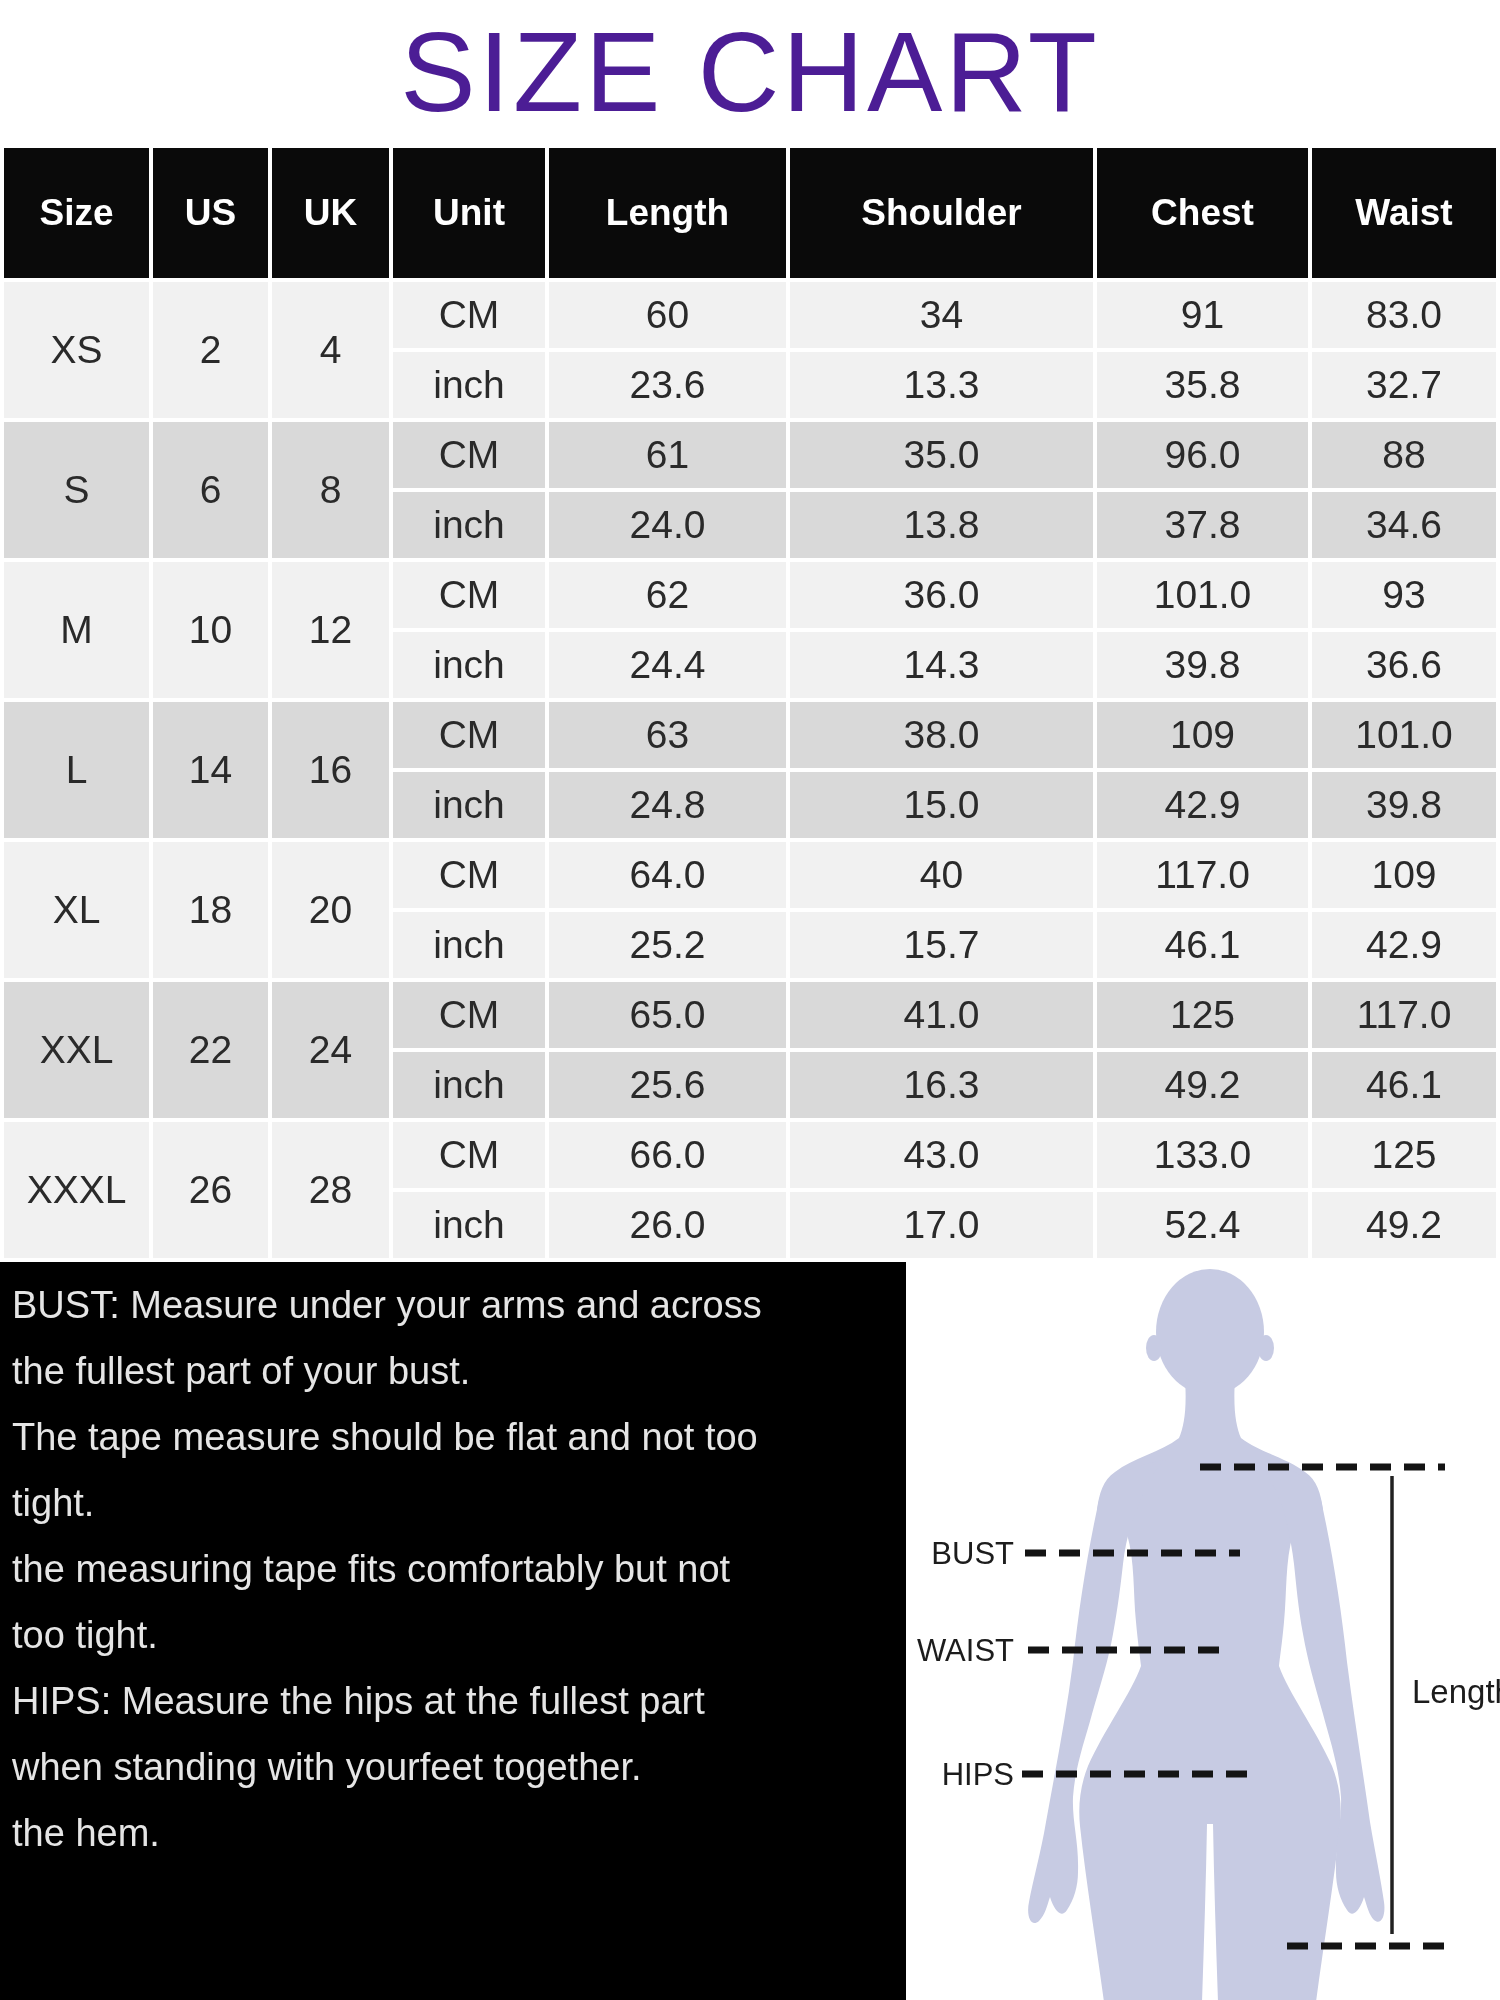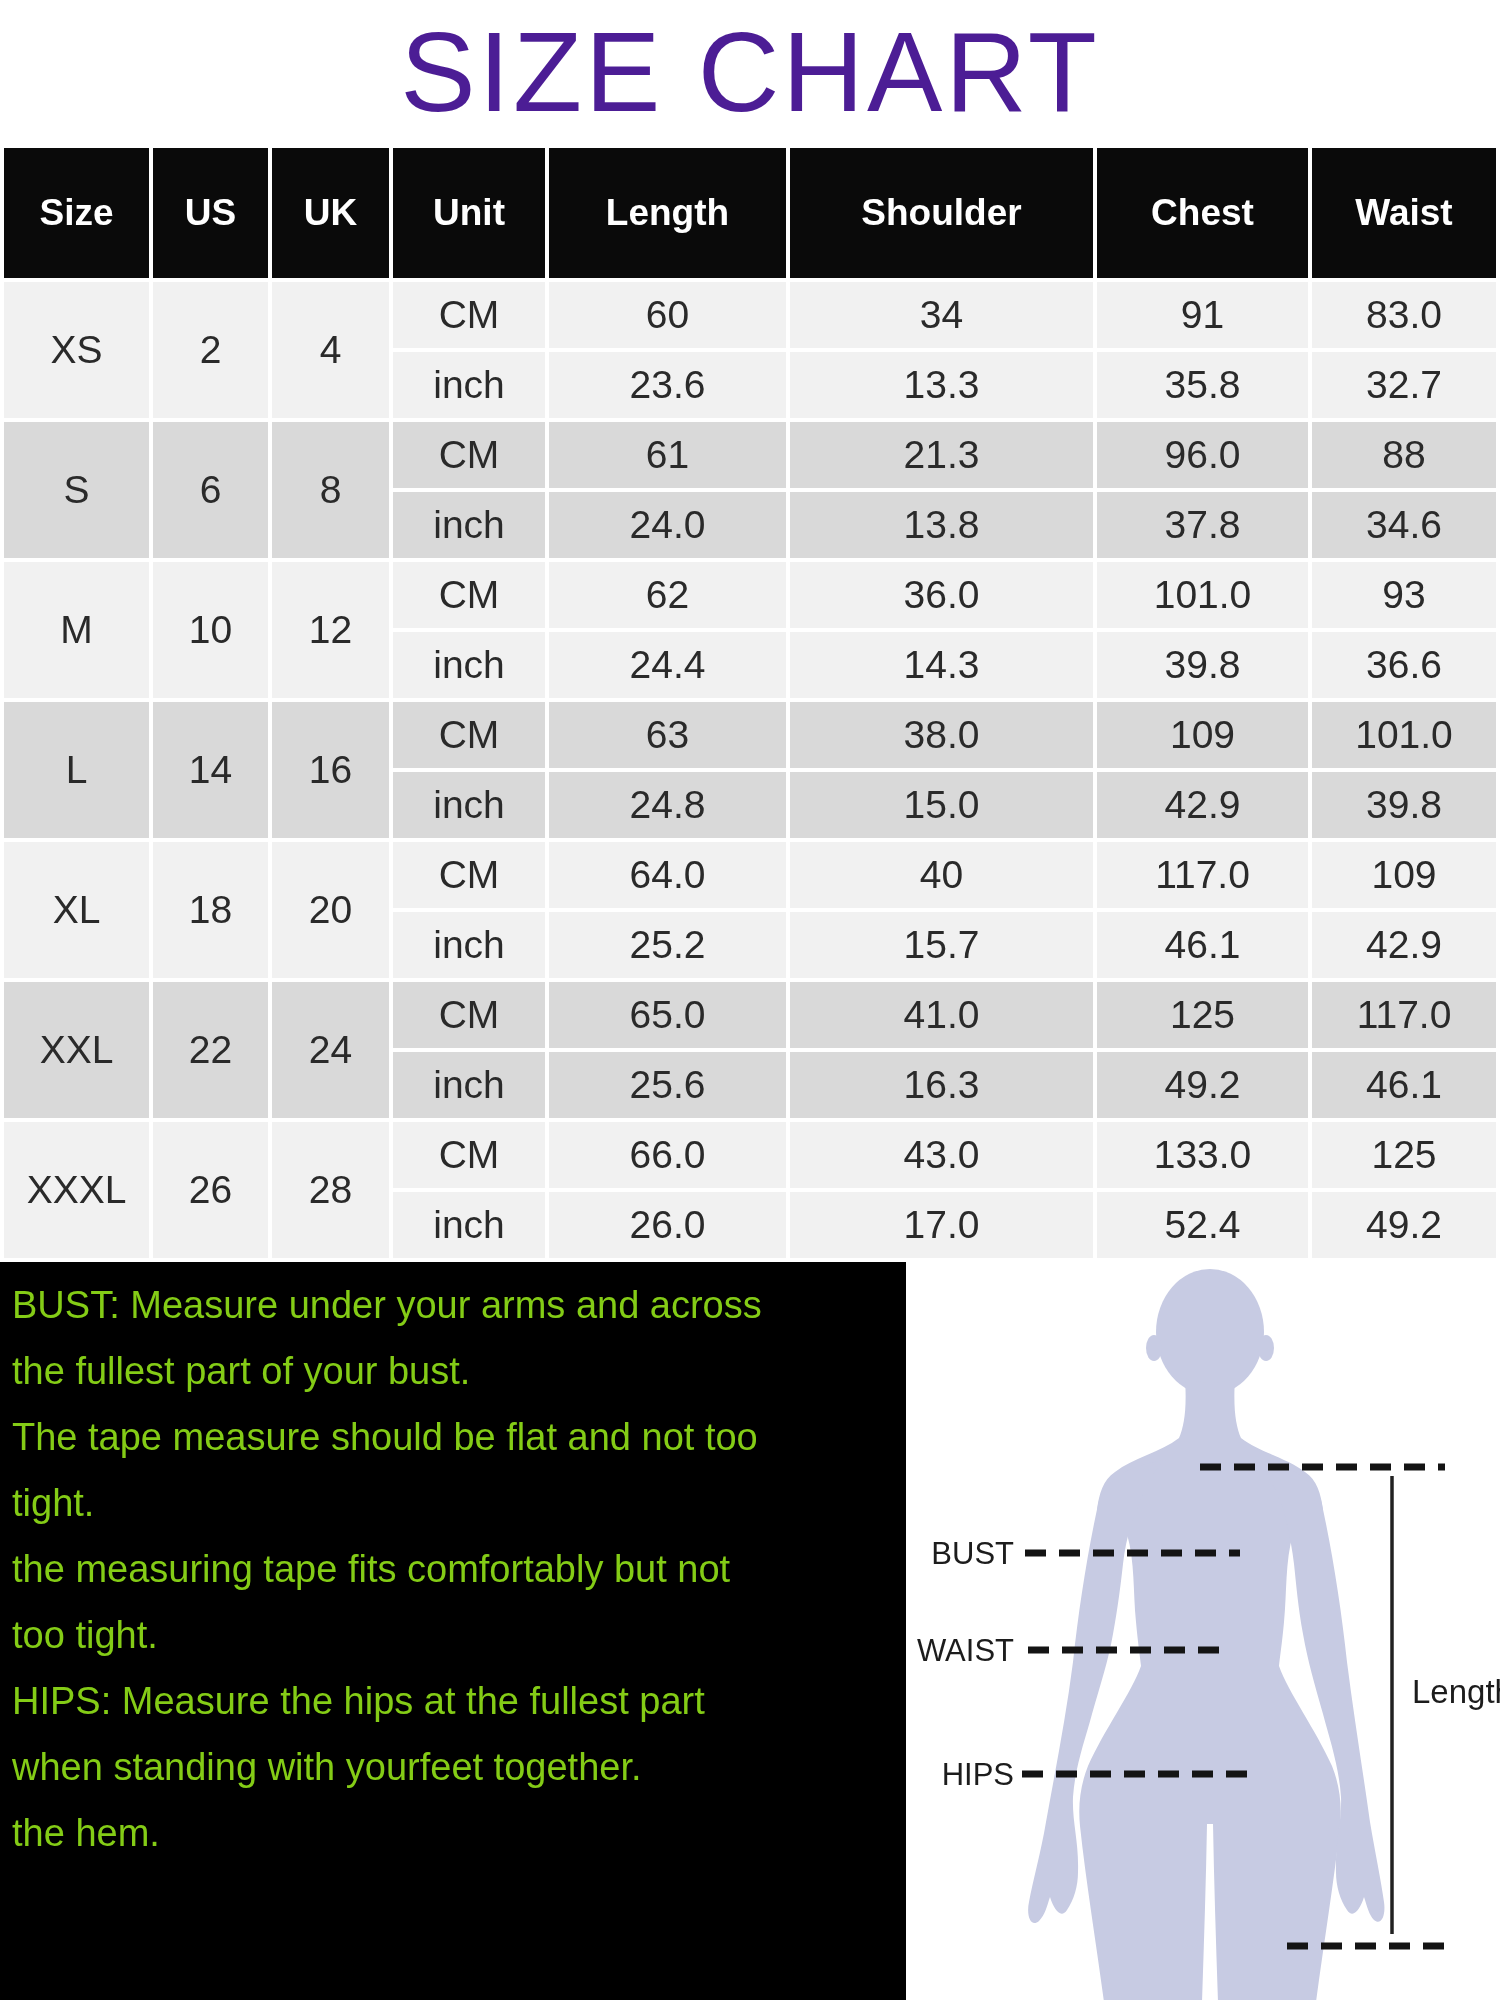--- a/index.html
+++ b/index.html
@@ -15,21 +15,21 @@
   table.size-table{position:absolute;top:144px;left:0;width:1500px;
          border-collapse:separate;border-spacing:4px;table-layout:fixed;background:#fff;}
   table.size-table th{height:130px;background:var(--header_bg);color:#ffffff;
          font-size:37px;font-weight:700;text-align:center;vertical-align:middle;padding:0;margin-top:12px;}
   table.size-table td{height:66px;text-align:center;vertical-align:middle;
          font-size:39px;font-weight:400;color:var(--text);padding:0;}
   tr.light td{background:var(--row_light);}
   tr.dark td{background:var(--row_dark);}
   .panel{position:absolute;left:0;top:1262px;width:906px;height:738px;
          background:var(--panel_bg);box-sizing:border-box;padding:10px 0 0 12px;overflow:hidden;}
-  .panel .line{color:#84cc16;font-size:38px;line-height:66px;white-space:nowrap;}
+  .panel .line{color:#e5e5e5;font-size:38px;line-height:66px;white-space:nowrap;}
   .diagram{position:absolute;left:900px;top:1262px;width:600px;height:738px;}
   .sil{fill:var(--silhouette);stroke:none;}
   .dash{stroke:var(--line_color);stroke-width:7;stroke-dasharray:21 13;fill:none;}
   .vline{stroke:#222222;stroke-width:3.5;fill:none;}
   .dlabel{font-family:"Liberation Sans", sans-serif;font-size:31px;fill:#1c1c1c;}
   .dlabel-length{font-family:"Liberation Sans", sans-serif;font-size:33px;fill:#1c1c1c;}
 </style>
 </head>
 <body>
 
@@ -79,21 +79,21 @@
         <td>35.8</td>
         <td>32.7</td>
       </tr>
 
       <tr class="dark">
         <td rowspan="2">S</td>
         <td rowspan="2">6</td>
         <td rowspan="2">8</td>
         <td>CM</td>
         <td>61</td>
-        <td>21.3</td>
+        <td>35.0</td>
         <td>96.0</td>
         <td>88</td>
       </tr>
       <tr class="dark">
         <td>inch</td>
         <td>24.0</td>
         <td>13.8</td>
         <td>37.8</td>
         <td>34.6</td>
       </tr>

